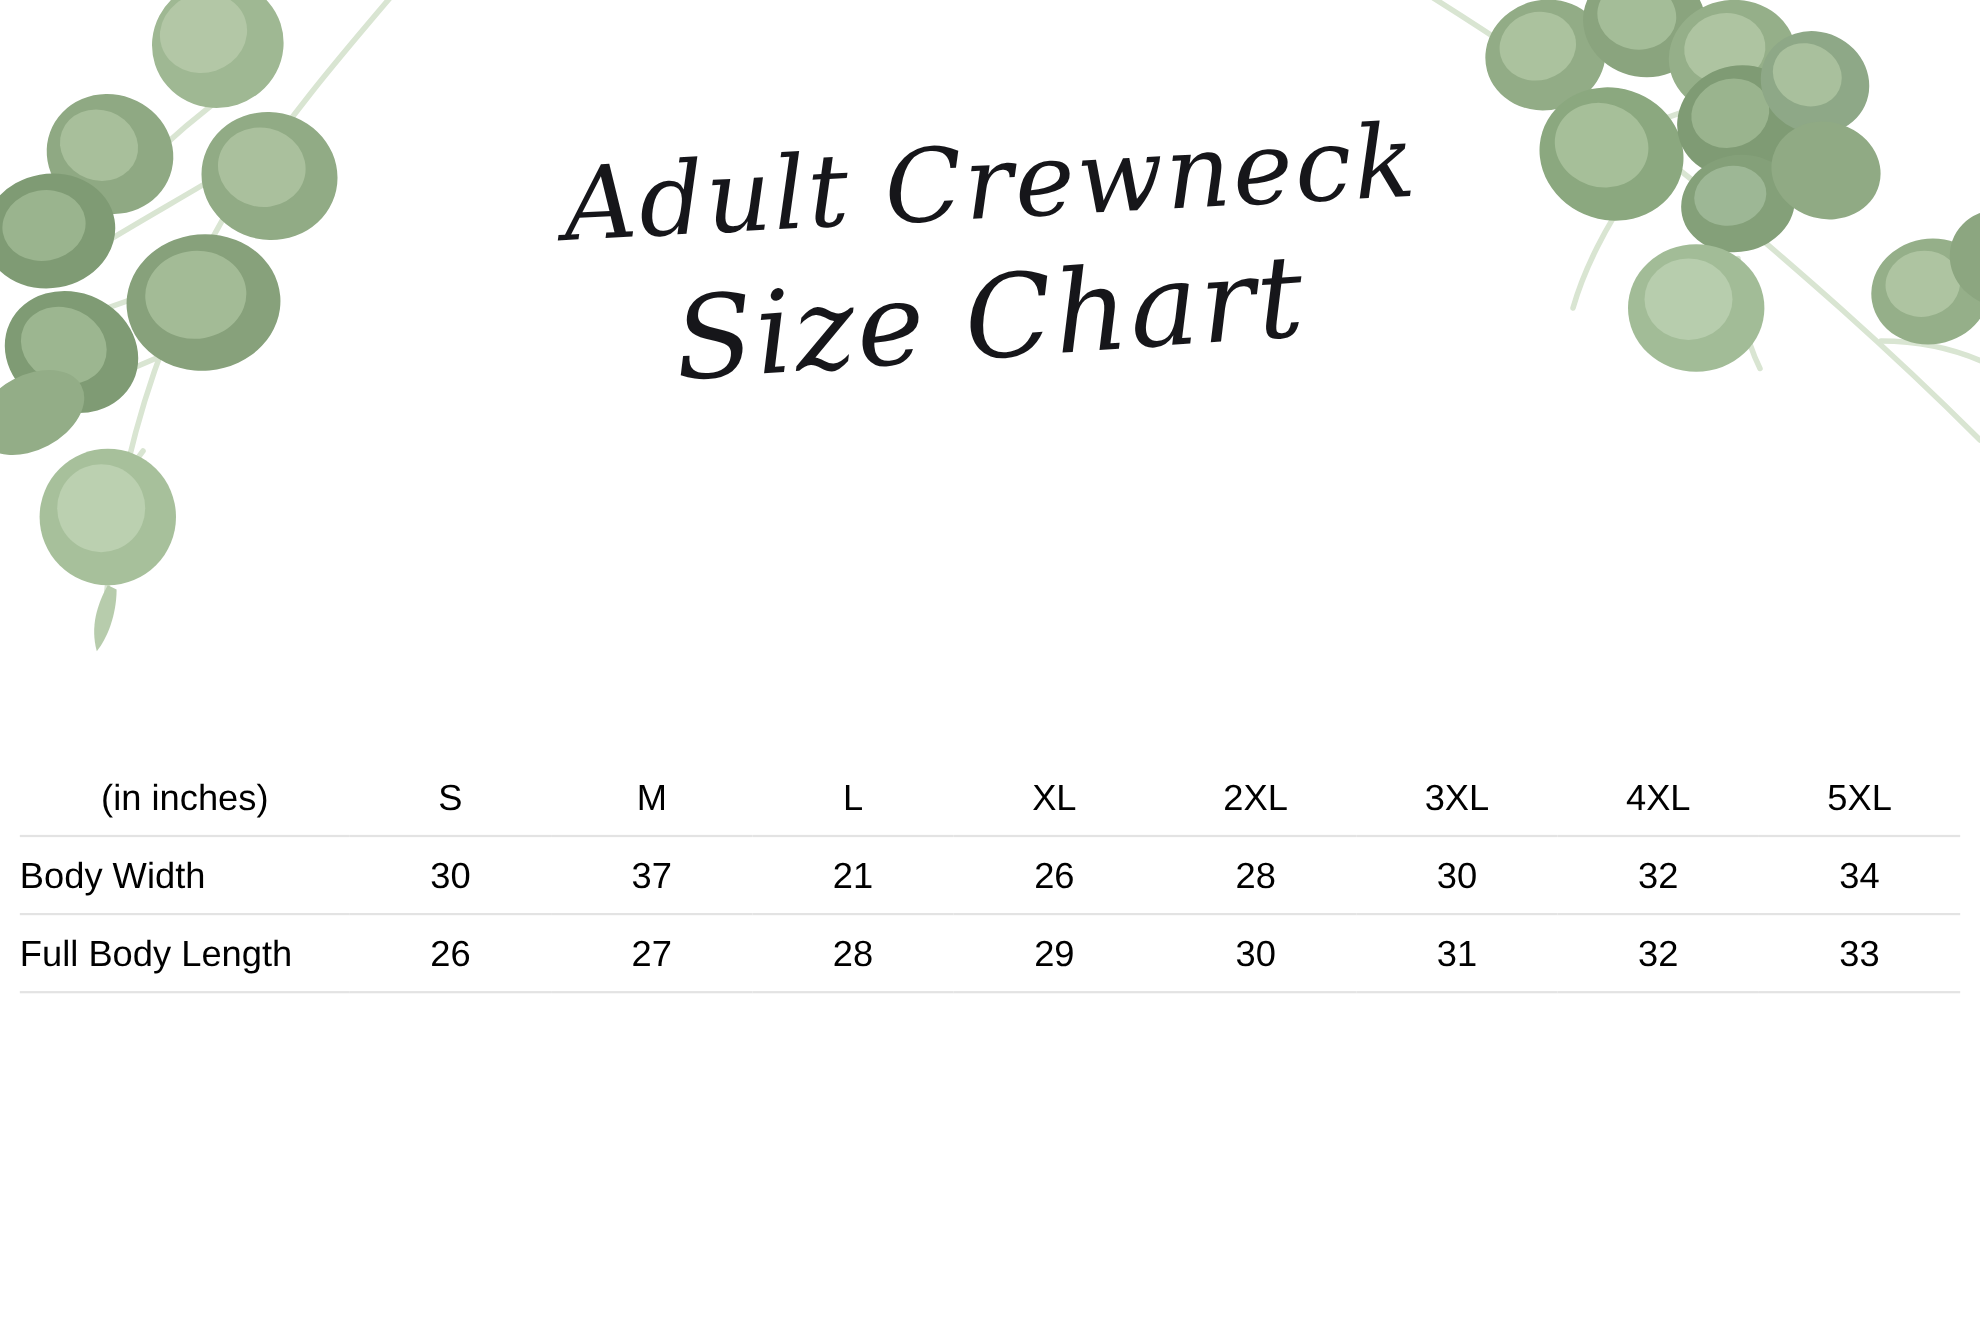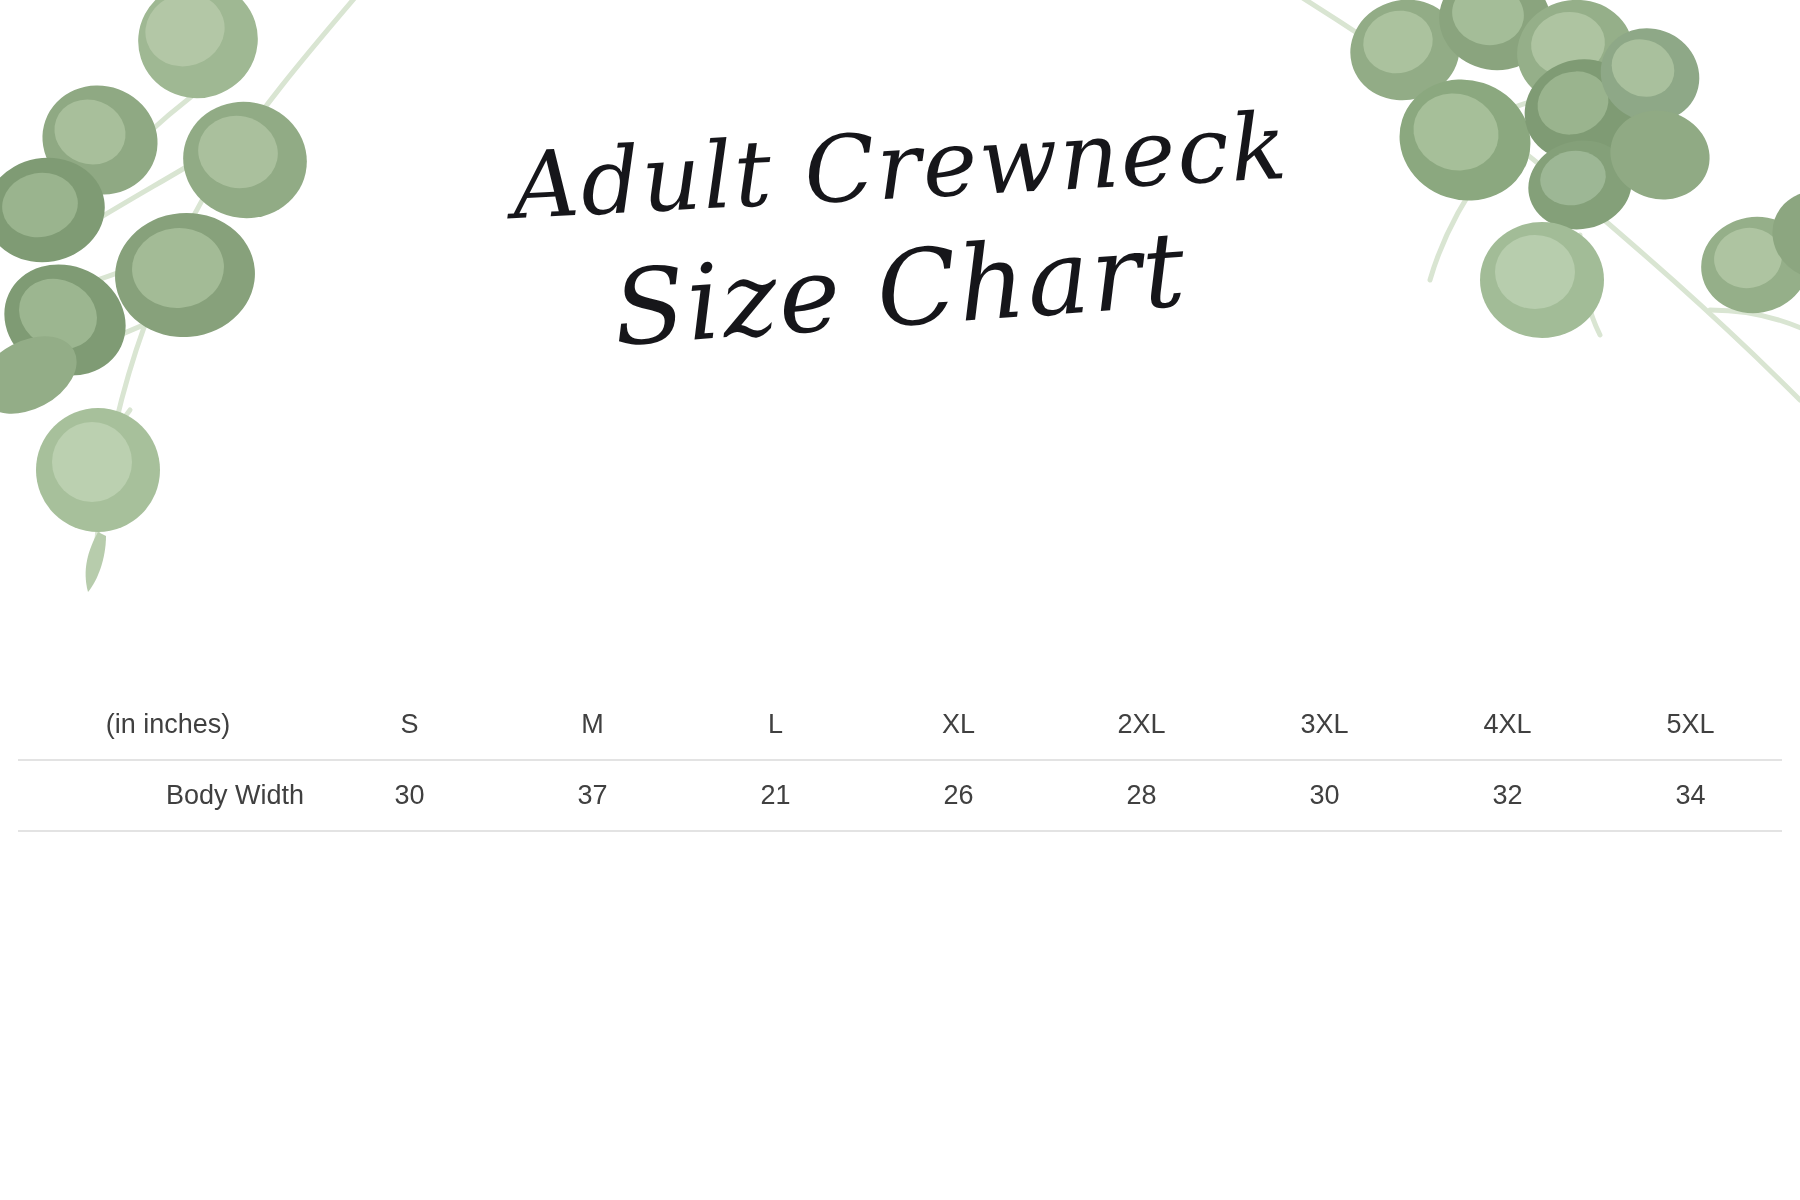--- a/index.html
+++ b/index.html
@@ -74,33 +74,32 @@
   table.size-chart {
     width: 100%;
     border-collapse: collapse;
     table-layout: fixed;
   }
   table.size-chart th,
   table.size-chart td {
     padding: 0;
     height: 69px;
     vertical-align: middle;
-    font-size: 27px;
-    color: #404040;
+    font-size: 33px;
+    color: #000000;
     font-weight: normal;
   }
   thead th {
     font-weight: bold;
     color: #2e2e2e;
     font-size: 27px;
     height: 62px;
   }
   .col-label {
     width: 300px;
-    text-align: right;
     padding-right: 14px !important;
     box-sizing: border-box;
   }
   thead .col-label {
     text-align: center;
     padding-right: 0 !important;
   }
   .col-size {
     text-align: center;
   }
@@ -210,15 +209,26 @@
         <td class="col-label">Body Width</td>
         <td class="col-size">30</td>
         <td class="col-size">37</td>
         <td class="col-size">21</td>
         <td class="col-size">26</td>
         <td class="col-size">28</td>
         <td class="col-size">30</td>
         <td class="col-size">32</td>
         <td class="col-size">34</td>
       </tr>
+      <tr>
+        <td class="col-label">Full Body Length</td>
+        <td class="col-size">26</td>
+        <td class="col-size">27</td>
+        <td class="col-size">28</td>
+        <td class="col-size">29</td>
+        <td class="col-size">30</td>
+        <td class="col-size">31</td>
+        <td class="col-size">32</td>
+        <td class="col-size">33</td>
+      </tr>
     </tbody>
   </table>
 </div>
 
 </body></html>

